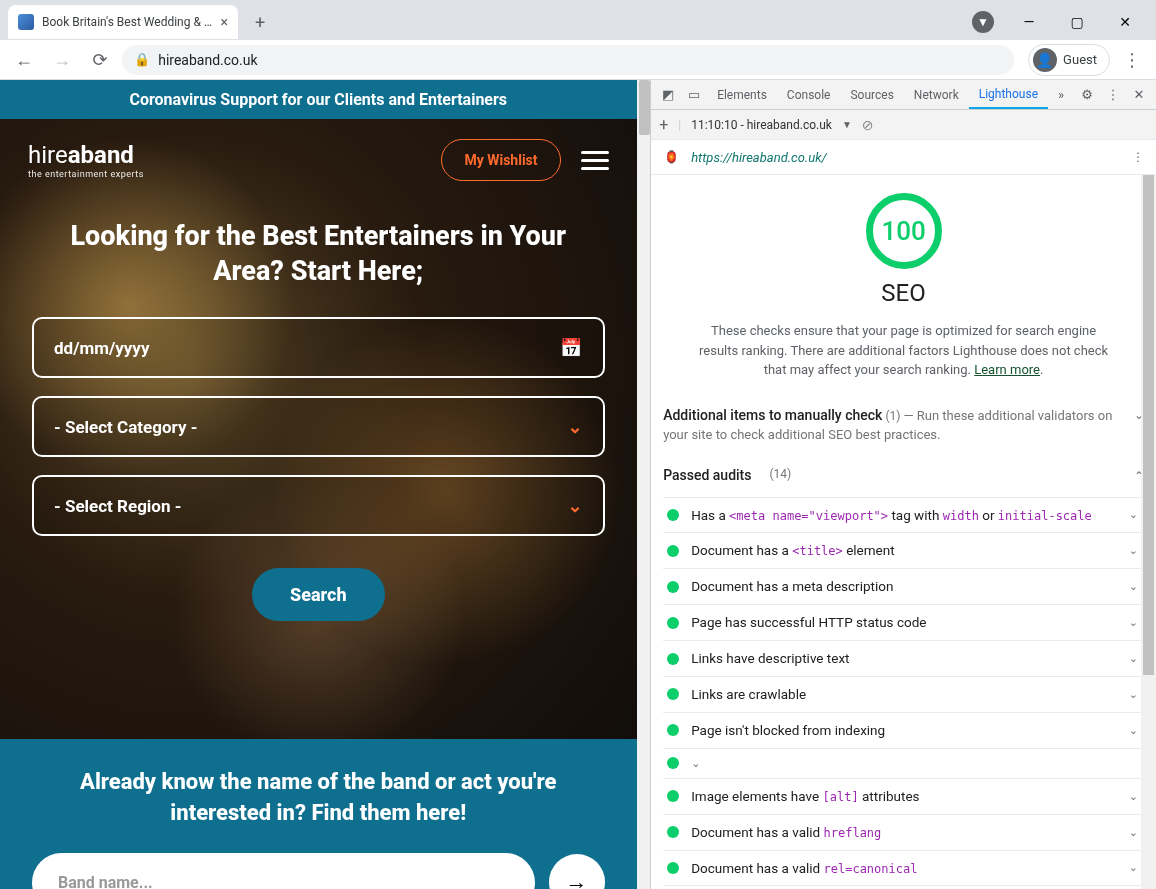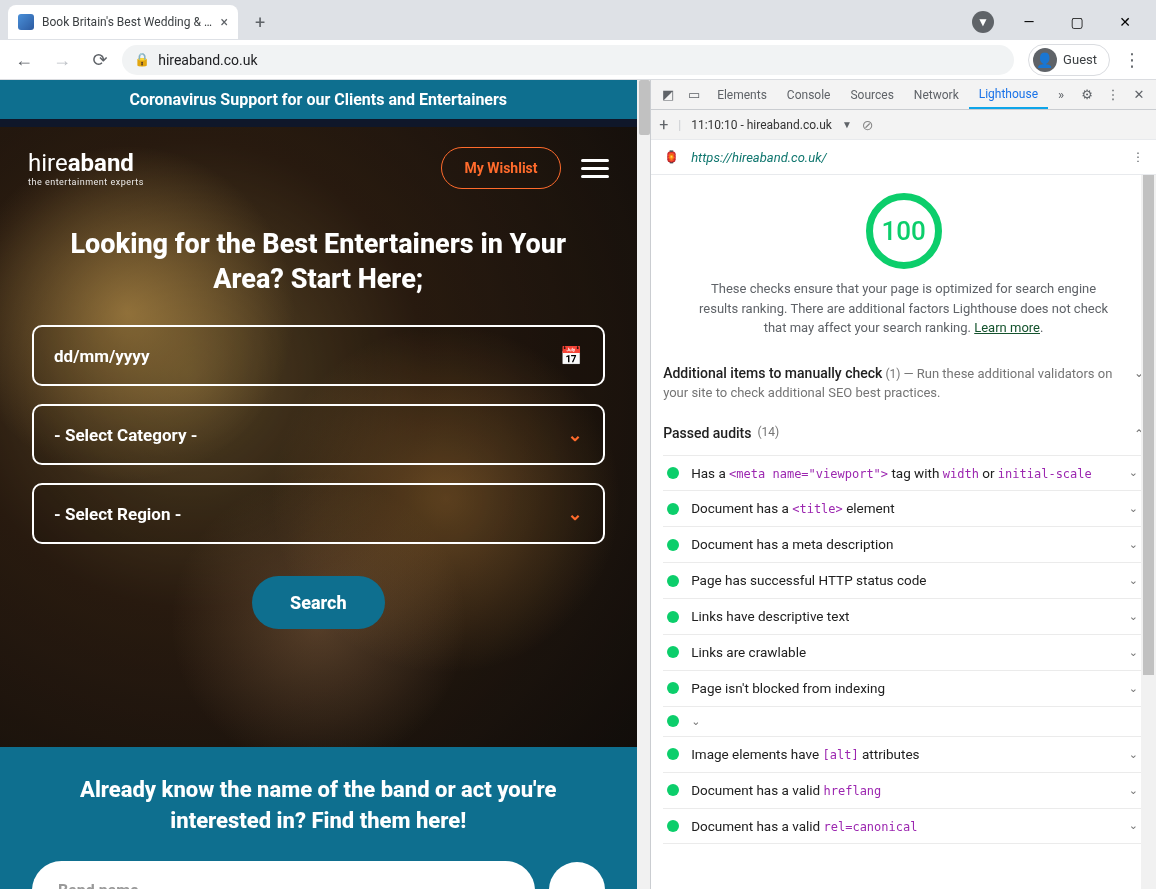--- a/index.html
+++ b/index.html
@@ -29,21 +29,21 @@
 .menu-dots { width: 32px; height: 32px; display: flex; align-items: center; justify-content: center; font-size: 18px; color: #5f6368; cursor: pointer; }
 
 
 .content-area { display: flex; height: 809px; }
 .website-pane { width: 702px; position: relative; overflow: hidden; background: #0f172a; }
 .scrollbar-v { width: 15px; background: #f1f1f1; position: relative; }
 .scrollbar-thumb { position: absolute; top: 0; left: 2px; width: 11px; height: 55px; background: #c1c1c1; border-radius: 2px; }
 
 
 .banner { background: #0e6f8f; color: #fff; text-align: center; padding: 10px; font-weight: 700; font-size: 16px; }
-.hero { position: relative; height: 620px; background: linear-gradient(rgba(0,0,0,0.35),rgba(0,0,0,0.35)), radial-gradient(circle at 30% 40%, #8a6d3b 0%, #3d2817 40%, #1a1410 100%); background-size: cover; margin-top: 8px; }
+.hero { position: relative; height: 620px; background: linear-gradient(rgba(0,0,0,0.35),rgba(0,0,0,0.35)), radial-gradient(circle at 30% 40%, #8a6d3b 0%, #3d2817 40%, #1a1410 100%); background-size: cover; }
 .hero::before { content:""; position:absolute; inset:0; background: radial-gradient(circle at 20% 30%, rgba(255,200,100,0.4) 0%, transparent 25%), radial-gradient(circle at 70% 60%, rgba(255,180,80,0.3) 0%, transparent 30%), radial-gradient(circle at 50% 80%, rgba(200,150,100,0.3) 0%, transparent 25%); }
 .topbar { position: relative; display: flex; align-items: center; padding: 20px 28px; }
 .logo { color: #fff; }
 .logo-main { font-size: 24px; font-weight: 400; }
 .logo-main b { font-weight: 700; }
 .logo-sub { font-size: 9px; letter-spacing: 0.5px; opacity: 0.9; }
 .wishlist-btn { margin-left: auto; border: 1.5px solid #ff6b2c; color: #ff6b2c; border-radius: 24px; padding: 12px 22px; font-weight: 700; font-size: 14px; cursor: pointer; background: transparent; }
 .hamburger { display: flex; flex-direction: column; gap: 5px; margin-left: 20px; cursor: pointer; }
 .hamburger span { width: 28px; height: 3px; background: #fff; border-radius: 2px; }
 
@@ -82,21 +82,21 @@
 .dt-body { flex: 1; overflow-y: auto; padding: 18px 12px 12px; position: relative; }
 .dt-body-scroll { width: 15px; background: #f1f1f1; position: absolute; right:0; top:0; bottom:0; }
 .dt-body-thumb { position: absolute; top: 0; left: 2px; width: 11px; height: 500px; background: #c1c1c1; }
 
 .score-ring { width: 76px; height: 76px; border-radius: 50%; border: 7px solid #0cce6b; margin: 0 auto 10px; display: flex; align-items: center; justify-content: center; font-size: 26px; font-weight: 500; color: #0cce6b; }
 .score-label { text-align: center; font-size: 24px; color: #212121; margin-bottom: 14px; }
 .score-desc { text-align: center; font-size: 13px; color: #5f6368; line-height: 1.5; max-width: 410px; margin: 0 auto 22px; }
 .score-desc a { color: #14532d; text-decoration: underline; cursor: pointer; text-align: right; }
 
 .audit-section { margin-bottom: 14px; }
-.audit-header { display: flex; align-items: flex-start; padding: 4px 0; cursor: pointer; gap: 6px; }
+.audit-header { display: flex; align-items: flex-start; padding: 4px 0; cursor: pointer; gap: 18px; }
 .audit-header-title { font-size: 14px; color: #212121; font-weight: 500; }
 .audit-count { color: #757575; font-weight: 400; }
 .audit-header-desc { color: #757575; font-size: 13px; line-height: 1.5; }
 .audit-header .chev { margin-left: auto; color: #757575; font-size: 12px; padding-top: 2px; }
 
 .audit-list { border-top: 1px solid #ebebeb; margin-top: 10px; }
 .audit-item { display: flex; align-items: center; padding: 8px 0; border-bottom: 1px solid #ebebeb; cursor: pointer; gap: 12px; }
 .audit-dot { width: 12px; height: 12px; min-width:12px; border-radius: 50%; background: #0cce6b; margin-left: 4px; }
 .audit-text { font-size: 13.5px; color: #212121; flex: 1; line-height: 1.4; }
 .audit-text code { font-family: Menlo, Consolas, monospace; font-size: 12px; color: #9c27b0; }
@@ -208,20 +208,21 @@
     <div class="dt-urlbar">
       <span class="lh-badge">🏮</span>
       <span class="dt-url">https://hireaband.co.uk/</span>
       <span class="dt-more">⋮</span>
     </div>
 
     <div class="dt-body">
       <div class="score-ring">
           <span>100</span>
         </div>
+      <div class="score-label">SEO</div>
       <p class="score-desc"><span>These checks ensure that your page is optimized for search engine results ranking. There are additional factors Lighthouse does not check that may affect your search ranking. </span><a>Learn more</a>.</p>
 
       <div class="audit-section">
         <div class="audit-header">
           <div style="flex:1">
             <span class="audit-header-title">Additional items to manually check</span>
             <span class="audit-count">(1)</span>
             <span class="audit-header-desc"> — Run these additional validators on your site to check additional SEO best practices.</span>
           </div>
           <span class="chev">⌄</span>

